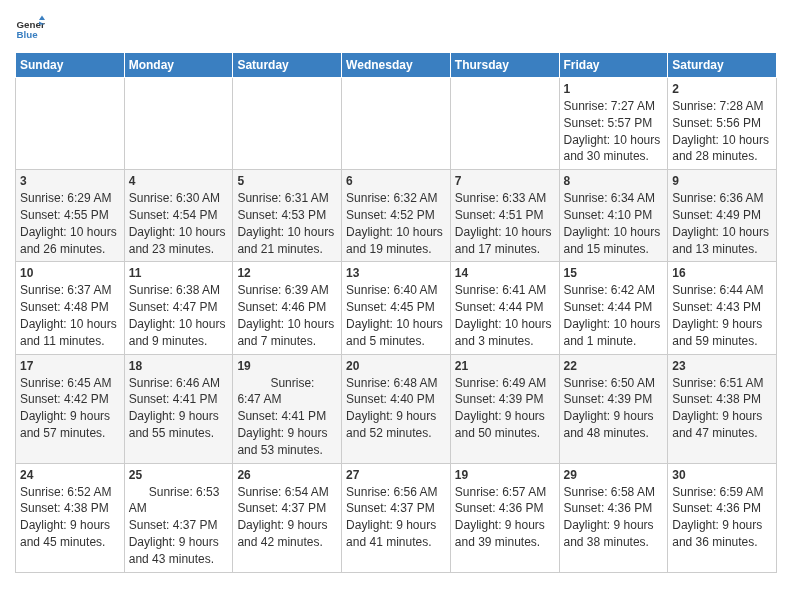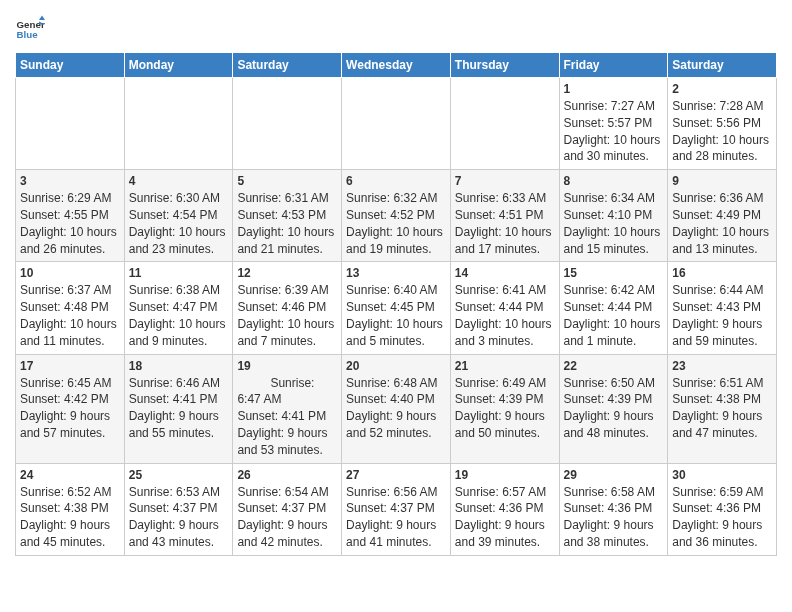--- a/index.html
+++ b/index.html
@@ -222,21 +222,21 @@
           <td><span class="day-num">23</span><span class="day-info" style="white-space: pre-line;">Sunrise: 6:51 AM
 Sunset: 4:38 PM
 Daylight: 9 hours
 and 47 minutes.</span></td>
         </tr>
         <tr>
           <td><span class="day-num">24</span><span class="day-info" style="white-space: pre-line;">Sunrise: 6:52 AM
 Sunset: 4:38 PM
 Daylight: 9 hours
 and 45 minutes.</span></td>
-          <td><span class="day-num">25</span><span class="day-info" style="white-space: pre-line;">Sunrise: 6:53 AM
+          <td><span class="day-num">25</span><span class="day-info" style="white-space: pre-line; margin-left: 20px;">Sunrise: 6:53 AM
 Sunset: 4:37 PM
 Daylight: 9 hours
 and 43 minutes.</span></td>
           <td><span class="day-num">26</span><span class="day-info" style="white-space: pre-line;">Sunrise: 6:54 AM
 Sunset: 4:37 PM
 Daylight: 9 hours
 and 42 minutes.</span></td>
           <td><span class="day-num">27</span><span class="day-info" style="white-space: pre-line; margin-top: 40px;">Sunrise: 6:56 AM
 Sunset: 4:37 PM
 Daylight: 9 hours

